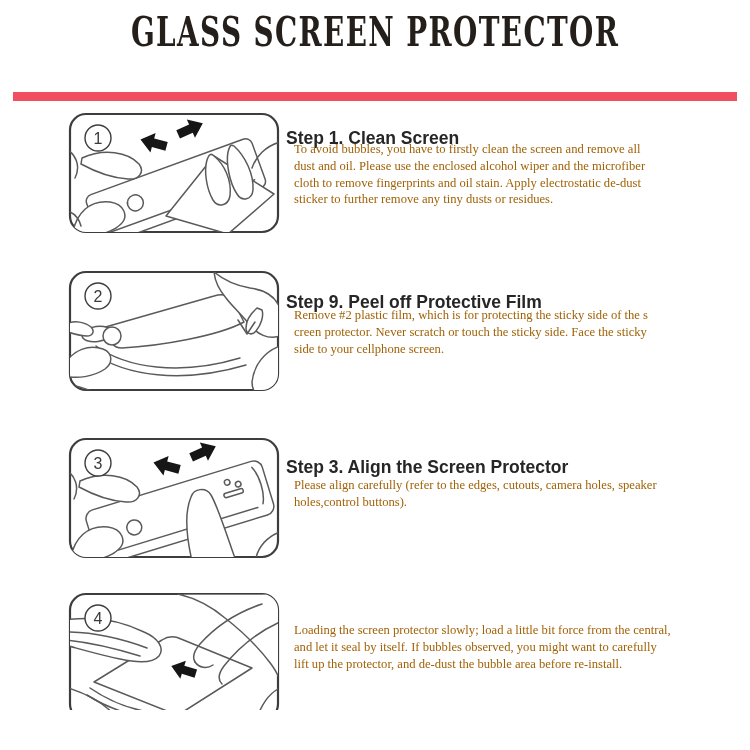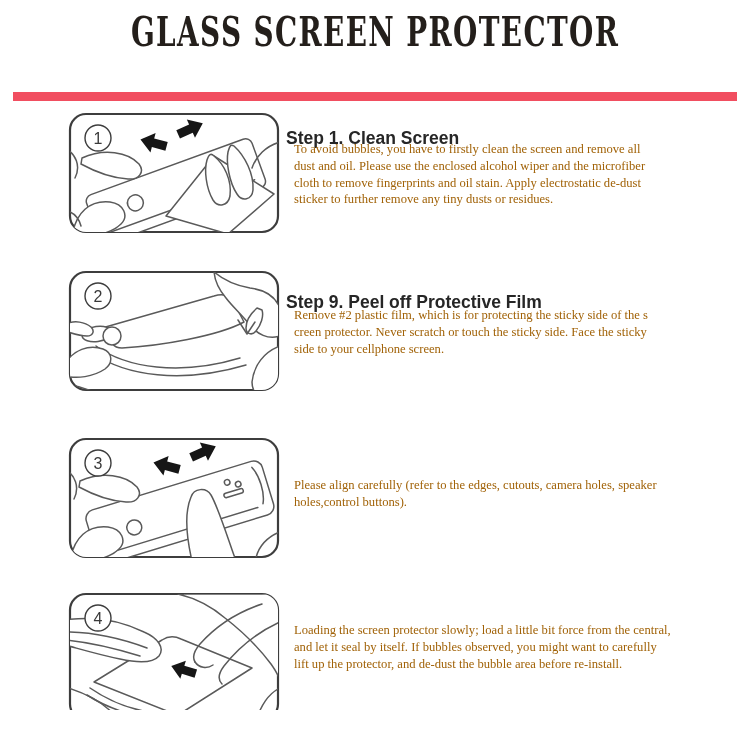--- a/index.html
+++ b/index.html
@@ -134,20 +134,21 @@
       <path d="M2,124 C6,100 20,88 40,90 C54,92 59,104 51,112 C41,122 20,126 2,124 Z" fill="#fff"></path>
       <path d="M214,94 C198,100 189,110 187,126"></path>
     </g>
     <g fill="#161616">
       <use href="#arrowShape" transform="translate(99,29) rotate(195)"></use>
       <use href="#arrowShape" transform="translate(135,15) rotate(-24)"></use>
     </g>
     <circle cx="30" cy="26" r="13" fill="#fff" stroke="#3d3d3d" stroke-width="1.4"></circle>
     <text class="num" x="30" y="31.5" text-anchor="middle">3</text>
   </svg>
+  <div id="head3" class="step-heading">Step 3. Align the Screen Protector</div>
   <div id="body3" class="step-body">Please align carefully (refer to the edges, cutouts, camera holes, speaker
 holes,control buttons).</div>
 
   
   <svg id="illus4" class="illus" width="212" height="130" viewBox="0 0 212 130">
     <defs>
         <clipPath id="c4">
           <rect x="2" y="2" width="208" height="126" rx="16"></rect>
         </clipPath>
       </defs>

